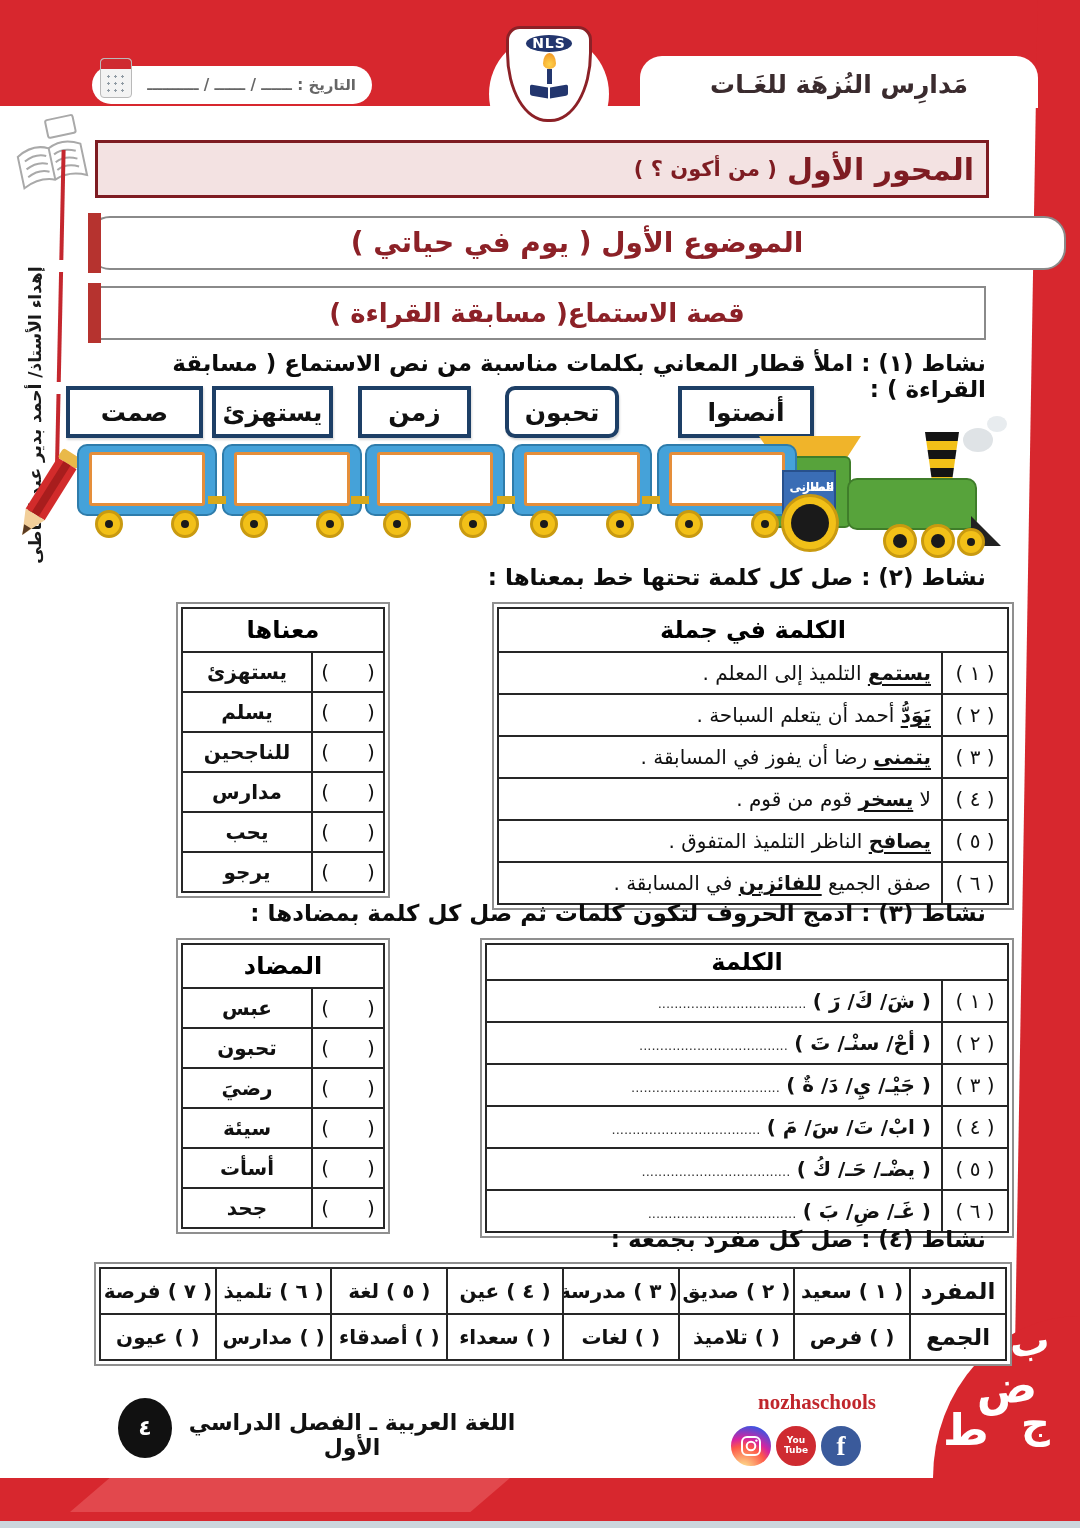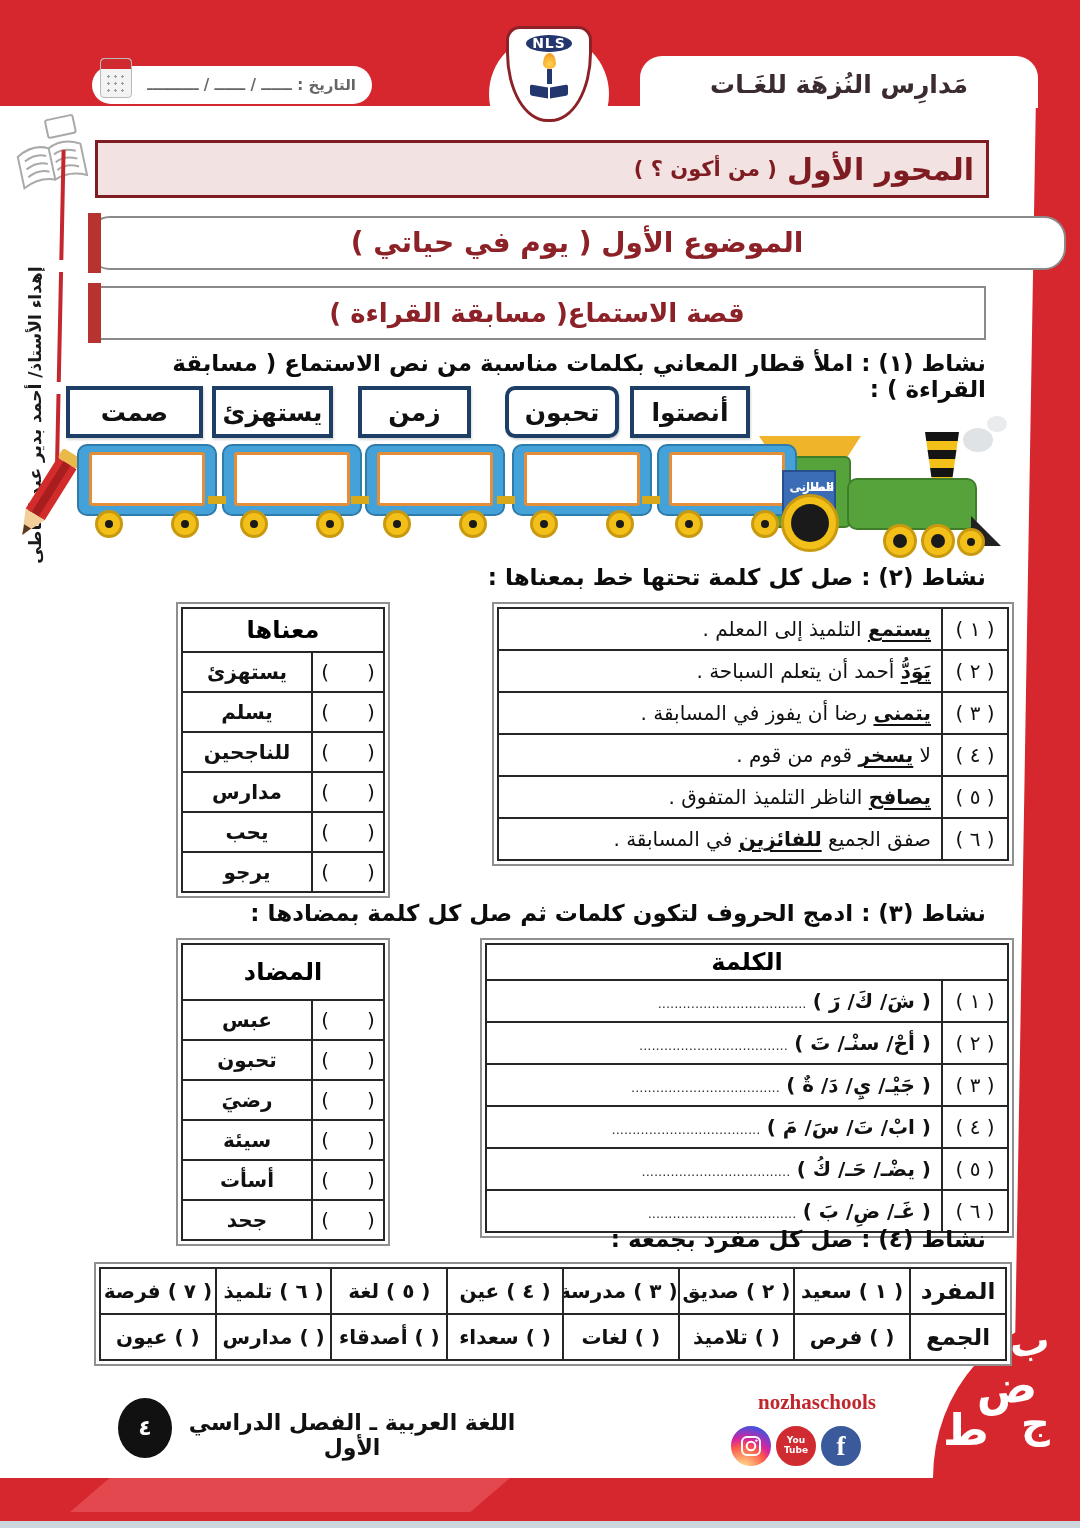--- a/index.html
+++ b/index.html
@@ -196,21 +196,21 @@
 <div class="abs card">
 
   <div class="title1">
     <span class="t1a">المحور الأول</span>
     <span class="t1b">( من أكون ؟ )</span>
   </div>
   <div class="titlebar title2">الموضوع الأول ( يوم في حياتي )</div>
   <div class="titlebar title3">قصة الاستماع( مسابقة القراءة )</div>
 
   <div class="act-head" style="top:292px;">نشاط (١) : املأ قطار المعاني بكلمات مناسبة من نص الاستماع ( مسابقة القراءة ) :</div>
-  <div class="chip" style="left:600px; width:120px;text-align:center;">أنصتوا</div>
+  <div class="chip" style="left:648px; width:136px;text-align:center;">أنصتوا</div>
   <div class="chip" style="left:475px; width:114px;border-radius:10px;">تحبون</div>
   <div class="chip" style="left:328px; width:113px;">زمن</div>
   <div class="chip" style="left:182px; width:121px;">يستهزئ</div>
   <div class="chip" style="left:36px;  width:137px;">صمت</div>
 
   <div class="train">
     <div class="loco">
       <div class="smoke1"></div>
       <div class="smoke2"></div>
       <div class="chimney"></div>
@@ -271,20 +271,23 @@
 
   <div class="act-head" style="top:506px;">نشاط (٢) : صل كل كلمة تحتها خط بمعناها :</div>
 
   <div class="tblwrap w-act2r">
     <table class="t">
       <colgroup>
           <col style="width:66px">
           <col>
         </colgroup>
       <tbody>
+          <tr>
+            <th colspan="2">الكلمة في جملة</th>
+          </tr>
       <tr>
             <td class="num">( ١ )</td>
         <td class="sent"><span></span> <span class="uw">يستمع</span> <span>التلميذ إلى المعلم .</span></td>
           </tr>
       <tr>
             <td class="num">( ٢ )</td>
         <td class="sent"><span></span> <span class="uw">يَوَدُّ</span> <span>أحمد أن يتعلم السباحة .</span></td>
           </tr>
       <tr>
             <td class="num">( ٣ )</td>
@@ -385,21 +388,21 @@
   </div>
 
   <div class="tblwrap w-act3l">
     <table class="t">
       <colgroup>
           <col style="width:72px">
           <col>
         </colgroup>
       <tbody>
           <tr>
-            <th colspan="2" style="height:56px;">المضاد</th>
+            <th colspan="2" style="height:44px;">المضاد</th>
           </tr>
       <tr>
             <td class="slot">(      )</td>
             <td class="wrd">عبس</td>
           </tr>
       <tr>
             <td class="slot">(      )</td>
             <td class="wrd">تحبون</td>
           </tr>
       <tr>

